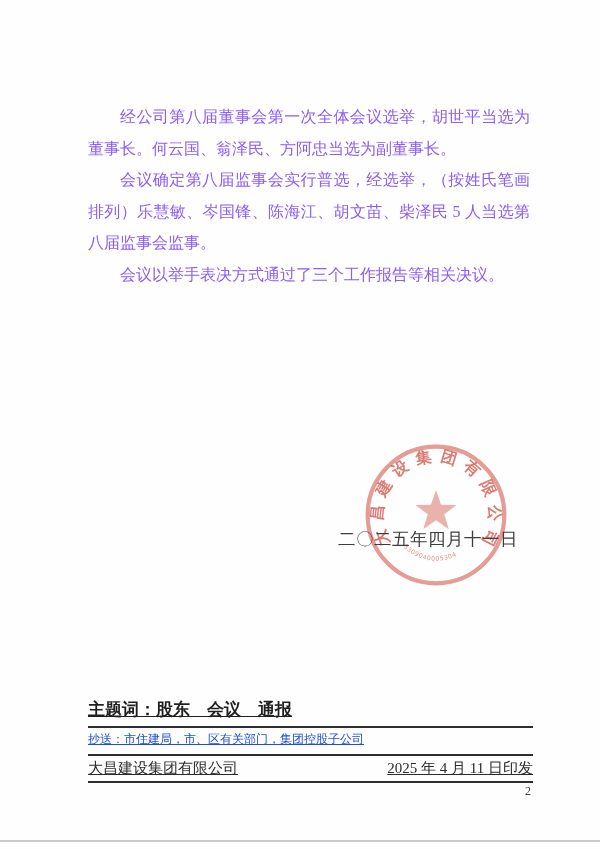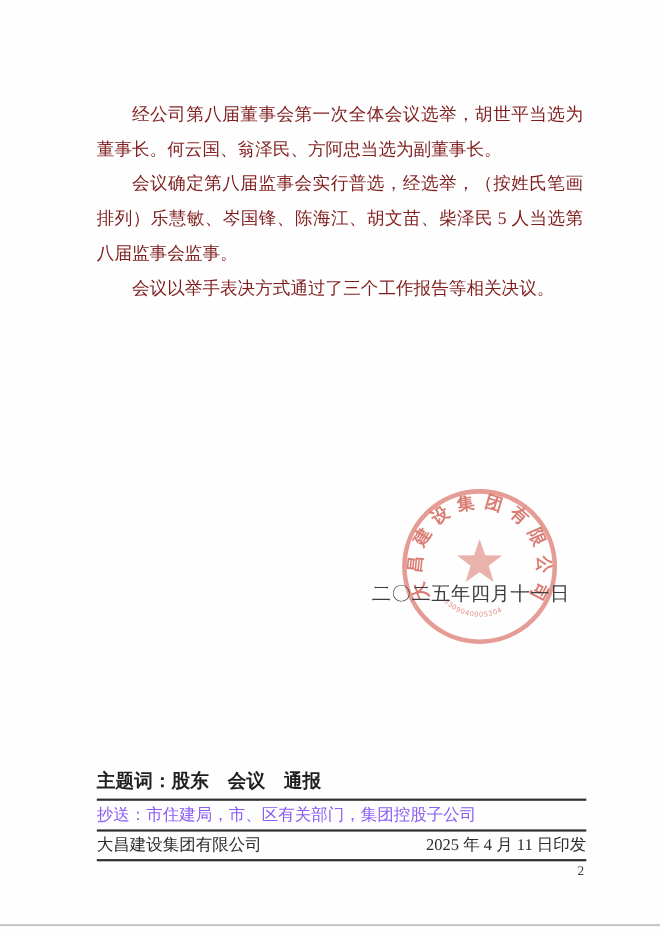--- a/index.html
+++ b/index.html
@@ -13,27 +13,27 @@
     height: 849px;
     background: #fefefe;
     overflow: hidden;
     font-family: "Liberation Serif", "DejaVu Serif", serif;
     color: #333333;
   }
   
   .doc-body {
     position: absolute;
     left: 88px;
-    top: 89px;
+    top: 101px;
     width: 442px;
     font-size: 16px;
     line-height: 31.6px;
     text-align: justify;
     word-break: break-all;
-    color: #7f1d1d;
+    color: #8b5cf6;
   }
   .doc-body p {
     margin: 0;
     text-indent: 2em;
   }
   
   .date-line {
     position: absolute;
     top: 503px;
     right: 82px;
@@ -61,21 +61,21 @@
                  font-size: 7.5px; letter-spacing: 0.6px; }
   
   .footer {
     position: absolute;
     left: 88px;
     width: 445px;
     color: #222222;
   }
   .subject-row   { top: 698px; font-size: 17px; font-weight: bold; color: #1f1f1f; }
   .divider-1     { top: 726px; }
-  .cc-row        { top: 731px; font-size: 15px; color: #8b5cf6; }
+  .cc-row        { top: 731px; font-size: 12px; color: #1d4ed8; }
   .divider-2     { top: 754px; }
   .issuer-row    { top: 759px; font-size: 15px; display: flex;
                    justify-content: space-between; color: #2b2b2b; }
   .divider-3     { top: 781px; }
   .footer-line {
     position: absolute;
     left: 88px;
     width: 445px;
     border-top: 2px solid #2e2e2e;
     height: 0;
@@ -88,21 +88,21 @@
     color: #3a3a3a;
   }
   .scan-edge {
     position: absolute;
     left: 0;
     top: 840px;
     width: 100%;
     height: 1.5px;
     background: #c9c9d0;
   }
-  .nowrap { white-space: nowrap; }
+  .nowrap { white-space: nowrap; text-decoration: underline; }
 </style>
 </head>
 <body>
 
 <div class="page">
 
   <div class="doc-body">
     <p>经公司第八届董事会第一次全体会议选举，胡世平当选为董事长。何云国、翁泽民、方阿忠当选为副董事长。</p>
     <p>会议确定第八届监事会实行普选，经选举，（按姓氏笔画排列）乐慧敏、岑国锋、陈海江、胡文苗、柴泽民 5 人当选第八届监事会监事。</p>
     <p>会议以举手表决方式通过了三个工作报告等相关决议。</p>

